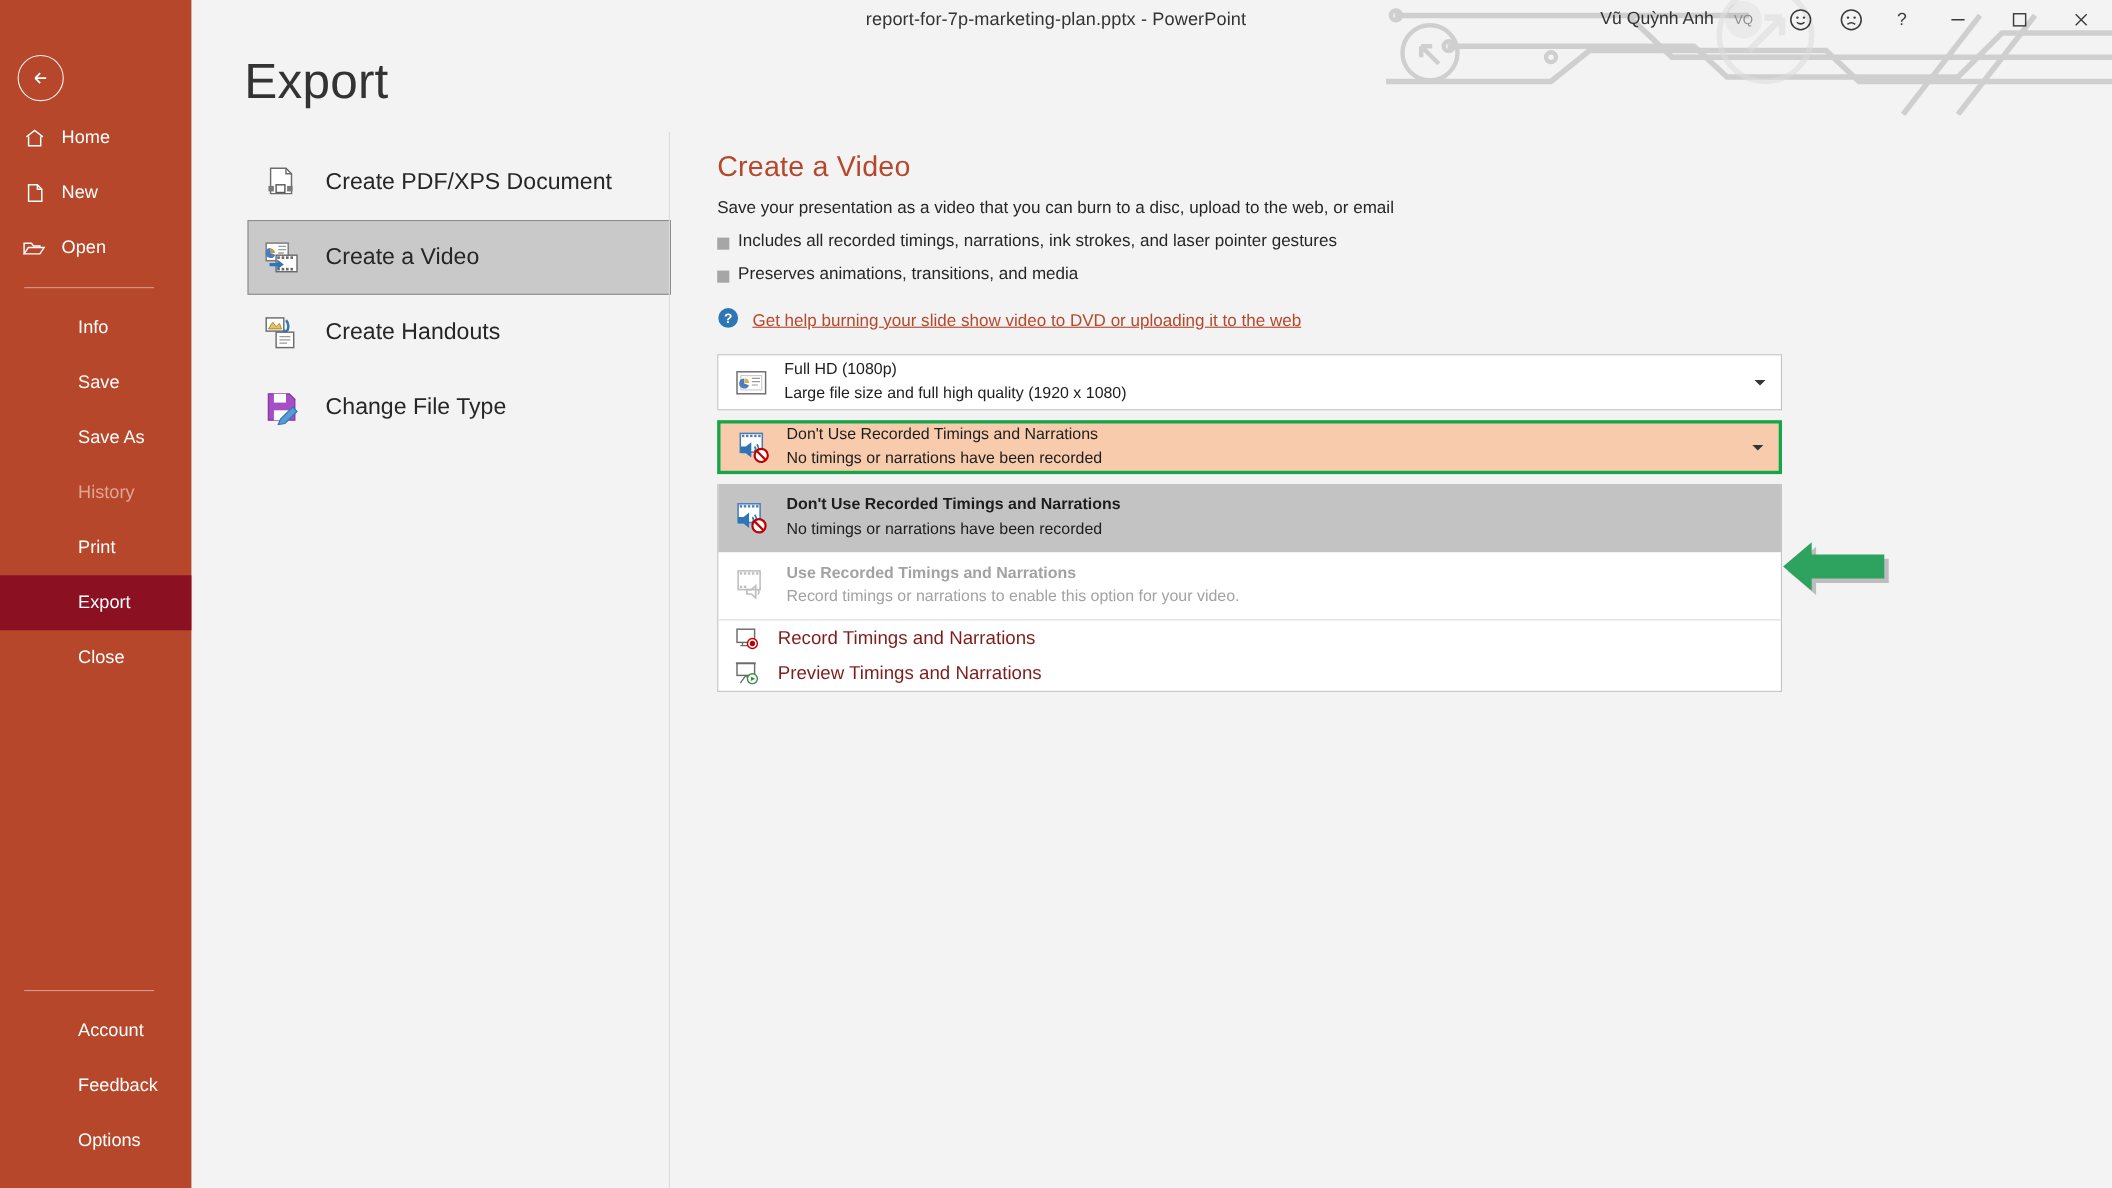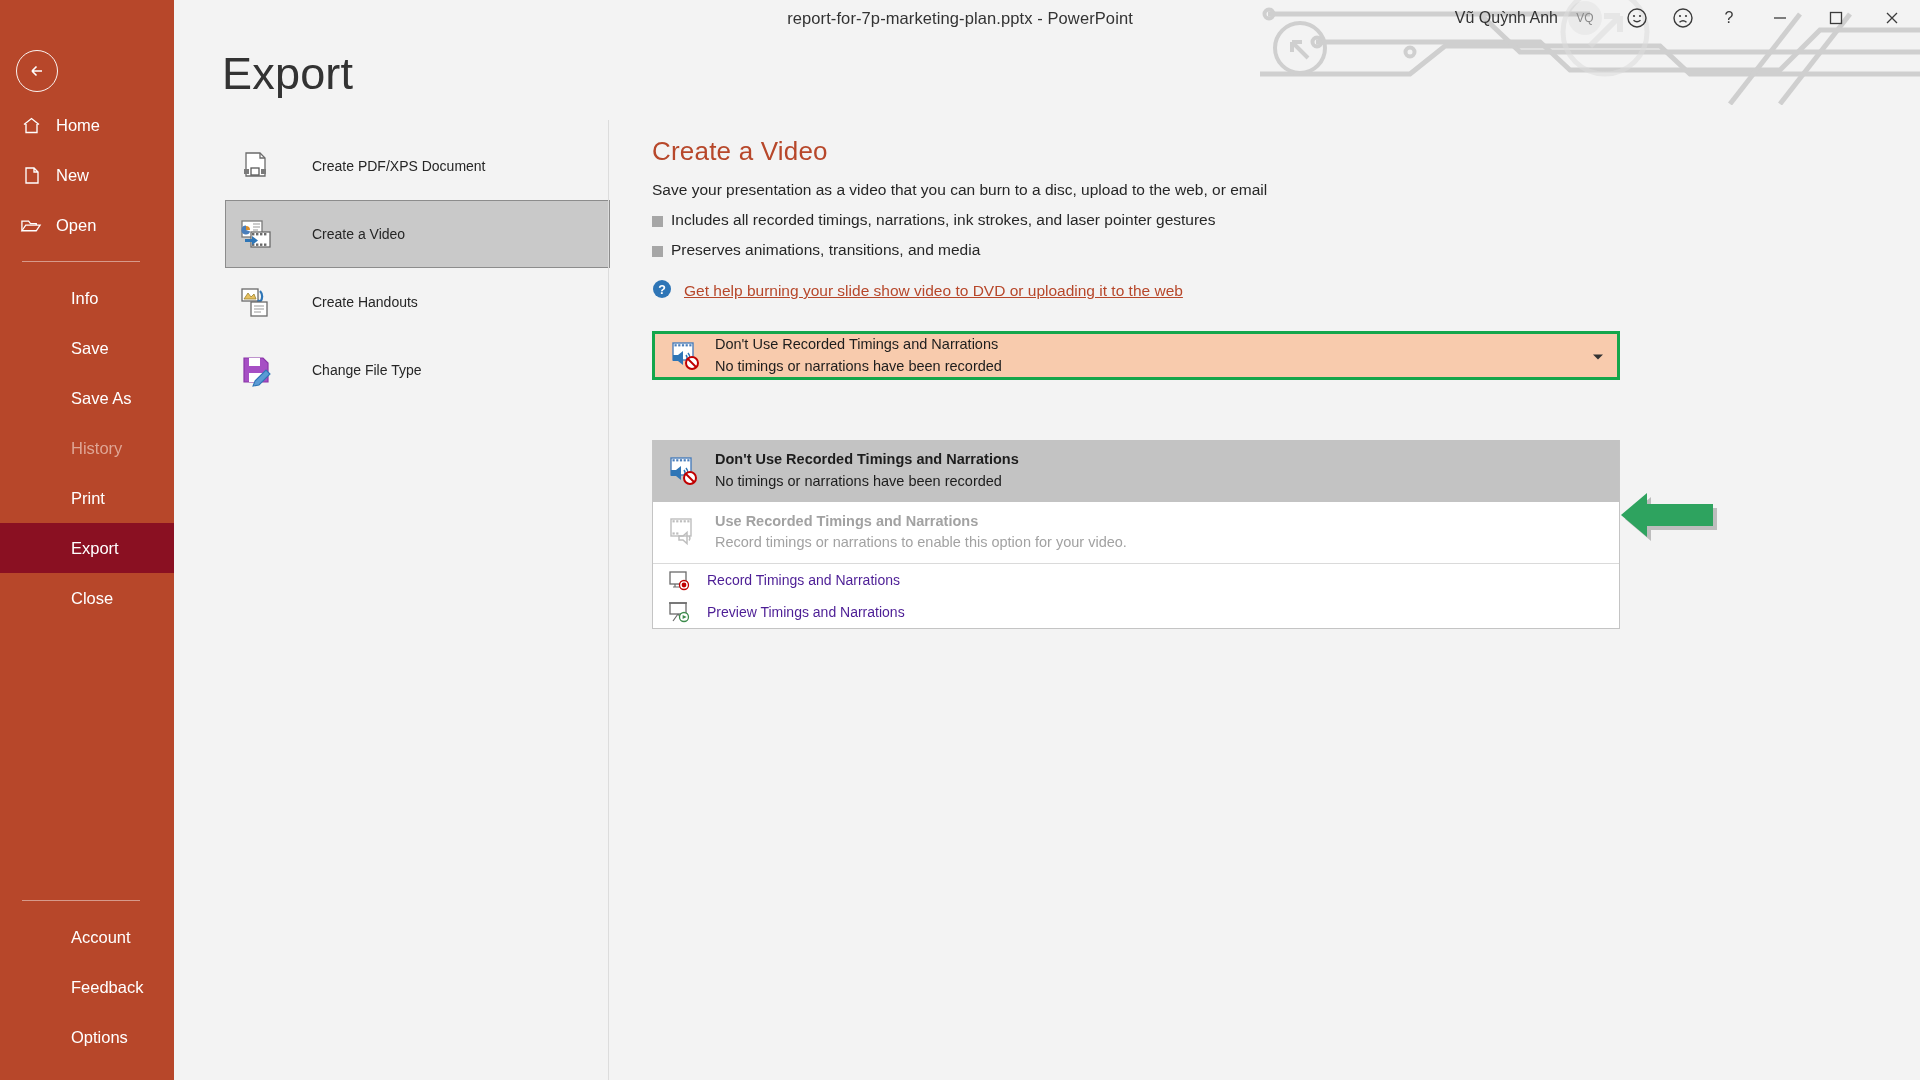--- a/index.html
+++ b/index.html
@@ -70,22 +70,22 @@
 
   
   .page-title {
     position: absolute; left: 222px; top: 48px;
     font-size: 45px; color: #333; font-weight: 300; letter-spacing: .2px;
   }
 
   
   .cmd-list { position: absolute; left: 225px; top: 132px; width: 385px; }
   .cmd-item {
-    height: 68px; display: flex; align-items: center; gap: 36px;
-    padding-left: 10px; font-size: 14px; color: #262626;
+    height: 68px; display: flex; align-items: center; gap: 20px;
+    padding-left: 10px; font-size: 21px; color: #262626;
     border: 1px solid transparent;
   }
   .cmd-item.selected { background: #C9C9C9; border: 1px solid #8C8C8C; }
   .cmd-ico { width: 40px; height: 40px; display: flex;
              align-items: center; justify-content: center; }
 
   .v-divider {
     position: absolute; left: 608px; top: 120px;
     width: 1px; height: 960px; background: #DCDCDC;
   }
@@ -138,21 +138,21 @@
   }
   .mi.sel { background: #C3C3C3; }
   .mi-ico { width: 36px; height: 36px; flex: none;
             display: flex; align-items: center; justify-content: center; }
   .mi-t1 { font-size: 14.5px; color: #1d1d1d; font-weight: bold;
            line-height: 1.5; }
   .mi-t2 { font-size: 14.5px; color: #1d1d1d; line-height: 1.5; }
   .mi.disabled .mi-t1, .mi.disabled .mi-t2 { color: #A2A2A2; }
   .mi.simple { min-height: 31px; padding: 2px 12px; }
   .mi.simple .mi-ico { width: 28px; height: 28px; }
-  .mi-simple-lbl { font-size: 14px; color: #4c1d95; }
+  .mi-simple-lbl { font-size: 17px; color: #7f1d1d; }
   .mi-div { height: 1px; background: #DADADA; }
 
   
   .anno-arrow { position: absolute; left: 1618px; top: 486px;
                 width: 110px; height: 70px; }
 </style>
 </head>
 <body>
 
 <div id="root">
@@ -393,20 +393,40 @@
           <circle cx="10" cy="10" r="9" fill="#2E75B6"></circle>
           <text x="10" y="14.7" text-anchor="middle" font-size="12.5" font-weight="bold" font-family="Liberation Sans, sans-serif" fill="#fff">?</text>
         </svg>
       </span>
       <span class="help-link">Get help burning your slide show video to DVD or uploading it to the web</span>
     </div>
   </div>
 
   <div class="ddarea">
 
+    <div class="dd">
+      <span class="dd-ico">
+        <svg width="30" height="26" viewBox="0 0 30 26">
+          <rect x="2" y="3" width="26" height="20" fill="#fff" stroke="#6b6b6b" stroke-width="1.3"></rect>
+          <rect x="5.5" y="6.5" width="19" height="13" fill="#fff" stroke="#c4c4c4" stroke-width="0.9"></rect>
+          <path d="M9 9 a4.2 4.2 0 0 1 4.2 4.2 h-4.2 z" fill="#E0B040"></path>
+          <path d="M8.6 9 a4.6 4.6 0 1 0 4.3 6.2 l-4.3 -1.6 z" fill="#4A7EBB"></path>
+          <path d="M15.5 9 H23 M15.5 12 H23 M15.5 15 H21" stroke="#9a9a9a" stroke-width="1.1"></path>
+        </svg>
+      </span>
+      <span class="dd-txt">
+        <div class="dd-t1">Full HD (1080p)</div>
+        <div class="dd-t2">Large file size and full high quality (1920 x 1080)</div>
+      </span>
+      <span class="dd-caret">
+        <svg width="12" height="8" viewBox="0 0 12 8">
+          <path d="M1 1.5 L6 6.5 L11 1.5 Z" fill="#333"></path>
+        </svg>
+      </span>
+    </div>
 
     <div class="dd highlight">
       <span class="dd-ico">
         <svg width="32" height="30" viewBox="0 0 32 30">
           <rect x="4" y="2" width="20" height="17" fill="#fff" stroke="#4A7EBB" stroke-width="1.4"></rect>
           <g fill="#4A7EBB">
             <rect x="5.5" y="3.2" width="2.2" height="2.2"></rect>
             <rect x="9.2" y="3.2" width="2.2" height="2.2"></rect>
             <rect x="12.9" y="3.2" width="2.2" height="2.2"></rect>
             <rect x="16.6" y="3.2" width="2.2" height="2.2"></rect>

